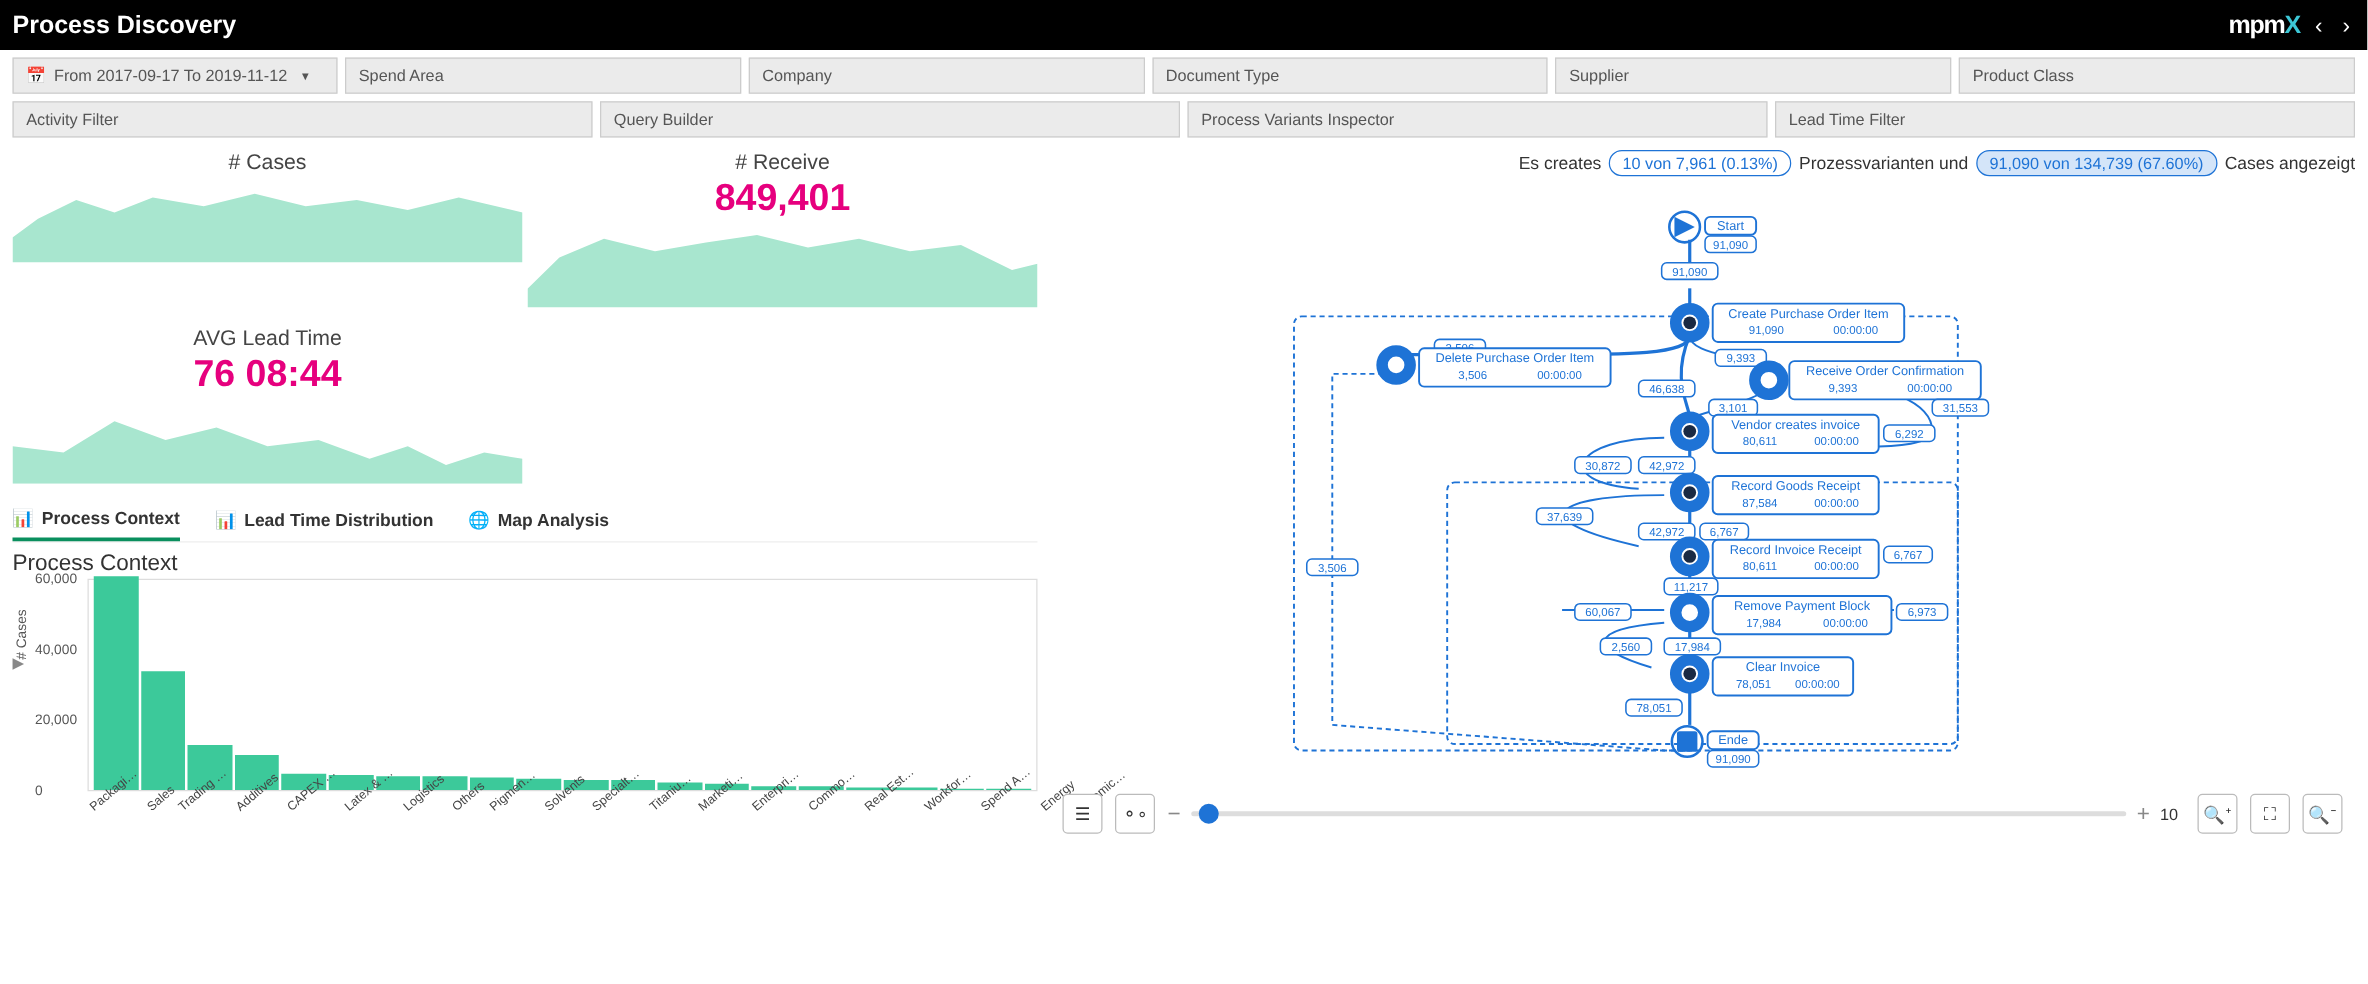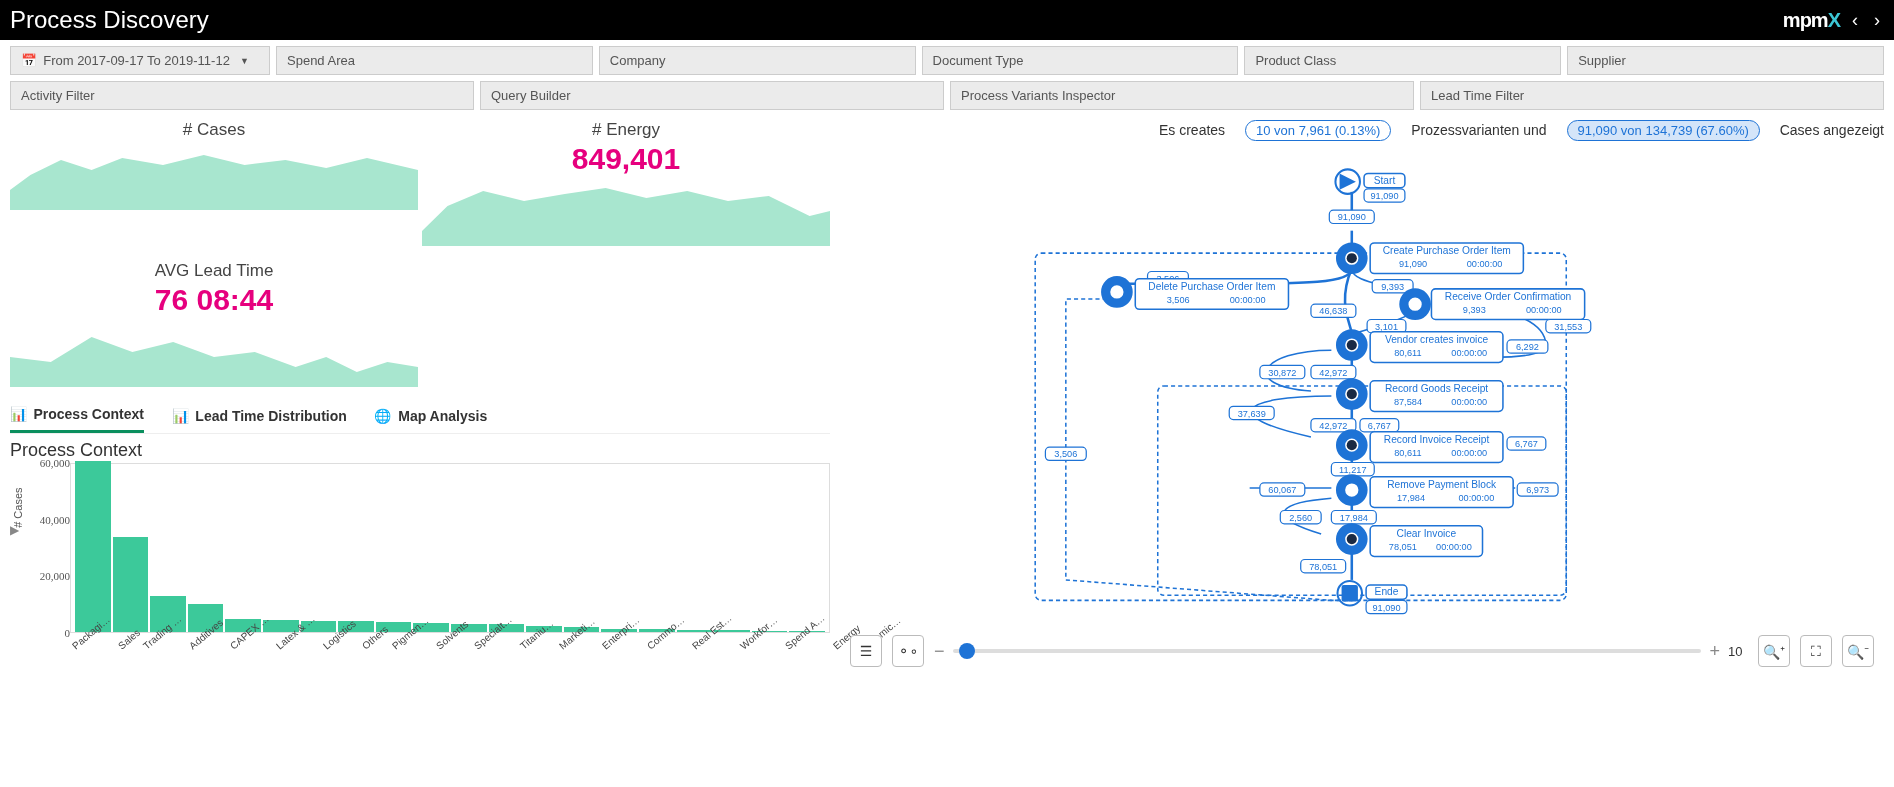--- a/index.html
+++ b/index.html
@@ -1,18 +1,18 @@
 <!DOCTYPE html>
 <html><head>
 <meta charset="utf-8">
 <style>
 * { box-sizing: border-box; margin: 0; padding: 0; }
 body { font-family: Arial, Helvetica, sans-serif; font-size: 13px; background: #fff; color: #333; width: 1894px; }
 .topbar { background: #000; color: #fff; height: 40px; display: flex; align-items: center; padding: 0 10px; justify-content: space-between; }
-.topbar .title { font-size: 24px; font-weight: 400; }
+.topbar .title { font-size: 20px; font-weight: 700; }
 .topbar .right { display: flex; align-items: center; gap: 8px; justify-content: space-between; }
 .logo { font-size: 20px; font-weight: bold; color: #fff; letter-spacing: -1px; }
 .logo .x { color: #3cc7d6; }
 .nav-arrow { font-size: 18px; cursor: pointer; padding: 0 4px; }
 
 .filter-row { display: flex; gap: 6px; padding: 6px 10px; background: #fff; }
 .filter-box { flex: 1; background: #ebebeb; border: 1px solid #ccc; padding: 6px 10px; font-size: 13px; color: #555; cursor: pointer; }
 .date-box { flex: 0 0 260px; display: flex; align-items: center; gap: 6px; }
 .caret { font-size: 9px; margin-left: 4px; }
 
@@ -28,29 +28,29 @@
 
 .tabs { display: flex; gap: 28px; margin-top: 4px; border-bottom: 1px solid #eee; }
 .tab { padding: 8px 0; font-size: 14px; font-weight: bold; color: #333; display: flex; align-items: center; gap: 6px; cursor: pointer; }
 .tab.active { border-bottom: 3px solid #0a8f5e; }
 .tab .icon { font-size: 14px; }
 
 .chart-title { font-size: 18px; font-weight: 400; margin: 6px 0 2px 0; }
 .bar-chart-wrap { position: relative; height: 210px; padding-left: 60px; }
 .y-axis { position: absolute; left: 18px; top: 0; bottom: 40px; width: 42px; font-size: 11px; color: #555; }
 .y-axis .y-label-txt { position: absolute; left: -16px; top: 50%; transform: rotate(-90deg) translateX(50%); transform-origin: left top; font-size: 11px; }
-.y-tick { position: absolute; right: 0; transform: translateY(50%); text-align: right; width: 42px; font-family: Liberation Serif, serif; }
+.y-tick { position: absolute; right: 0; transform: translateY(50%); text-align: left; width: 42px; }
 .plot { position: absolute; left: 60px; right: 0; top: 0; bottom: 40px; border: 1px solid #ddd; display: flex; align-items: flex-end; gap: 2px; padding: 0 4px; }
 .bar { flex: 1; background: #3cc99a; min-width: 4px; }
 .x-labels { position: absolute; left: 60px; right: 0; bottom: 0; height: 40px; display: flex; }
 .x-label { flex: 1; font-size: 10px; color: #444; transform: rotate(-40deg); transform-origin: top left; white-space: nowrap; position: relative; top: 10px; }
 .expand-tri { position: absolute; left: 0; top: 60px; font-size: 12px; color: #888; cursor: pointer; }
 
 .variants-info { font-size: 14px; color: #333; padding: 4px 0 10px 0; text-align: right; }
-.pill { display: inline-block; border: 1px solid #1e73d6; border-radius: 12px; padding: 2px 10px; font-size: 13px; color: #1e73d6; margin: 0 16px; }
+.pill { display: inline-block; border: 1px solid #1e73d6; border-radius: 12px; padding: 2px 10px; font-size: 13px; color: #1e73d6; margin: 0 2px; }
 .pill.filled { background: #d4e5f9; text-align: center; }
 
 .process-map { position: relative; height: 480px; border: none; overflow: hidden; text-decoration: underline; }
 .pm-svg { width: 100%; height: 100%; }
 
 .map-controls { position: absolute; bottom: 6px; left: 0; right: 0; display: flex; align-items: center; gap: 10px; padding: 0 10px; }
 .ctrl-btn { width: 32px; height: 32px; border: 1px solid #bbb; border-radius: 4px; background: #fff; display: flex; align-items: center; justify-content: center; cursor: pointer; font-size: 14px; }
 .slider-wrap { flex: 1; display: flex; align-items: center; gap: 8px; }
 .slider-track { flex: 1; height: 4px; background: #ddd; border-radius: 2px; position: relative; }
 .slider-thumb { position: absolute; left: 2%; top: 50%; width: 16px; height: 16px; background: #1e73d6; border-radius: 50%; transform: translate(-50%,-50%); cursor: pointer; }
@@ -81,43 +81,43 @@
 
 <div class="filter-row">
   <div class="filter-box date-box">
     <span>📅</span>
     <span>From 2017-09-17 To 2019-11-12</span>
     <span class="caret">▼</span>
   </div>
   <div class="filter-box">Spend Area</div>
   <div class="filter-box">Company</div>
   <div class="filter-box">Document Type</div>
+  <div class="filter-box">Supplier</div>
   <div class="filter-box">Product Class</div>
-  <div class="filter-box">Supplier</div>
 </div>
 
 <div class="filter-row" style="padding-top:0">
   <div class="filter-box" style="flex:1">Activity Filter</div>
   <div class="filter-box" style="flex:1">Query Builder</div>
   <div class="filter-box" style="flex:1">Process Variants Inspector</div>
   <div class="filter-box" style="flex:1">Lead Time Filter</div>
 </div>
 
 <div class="main">
 
   <div class="left-pane">
     <div class="kpi-grid">
       <div class="kpi">
         <div class="kpi-title"># Cases</div>
         <svg class="spark" viewBox="0 0 400 70" preserveAspectRatio="none">
           <path d="M0,50 L20,35 L50,20 L80,30 L110,18 L150,25 L190,15 L230,25 L270,20 L310,28 L350,18 L400,30 L400,70 L0,70 Z" fill="#a8e6cf"></path>
         </svg>
       </div>
       <div class="kpi">
-        <div class="kpi-title"># Energy</div>
+        <div class="kpi-title"># Receive</div>
         <div class="kpi-value">849,401</div>
         <svg class="spark" viewBox="0 0 400 70" preserveAspectRatio="none">
           <path d="M0,55 L25,30 L60,15 L100,25 L140,18 L180,12 L220,22 L260,15 L300,25 L340,20 L380,40 L400,35 L400,70 L0,70 Z" fill="#a8e6cf"></path>
         </svg>
       </div>
       <div class="kpi">
         <div class="kpi-title">AVG Lead Time</div>
         <div class="kpi-value">76 08:44</div>
         <svg class="spark" viewBox="0 0 400 70" preserveAspectRatio="none">
           <path d="M0,40 L40,45 L80,20 L120,35 L160,25 L200,40 L240,35 L280,50 L310,40 L340,55 L370,45 L400,50 L400,70 L0,70 Z" fill="#a8e6cf"></path>

